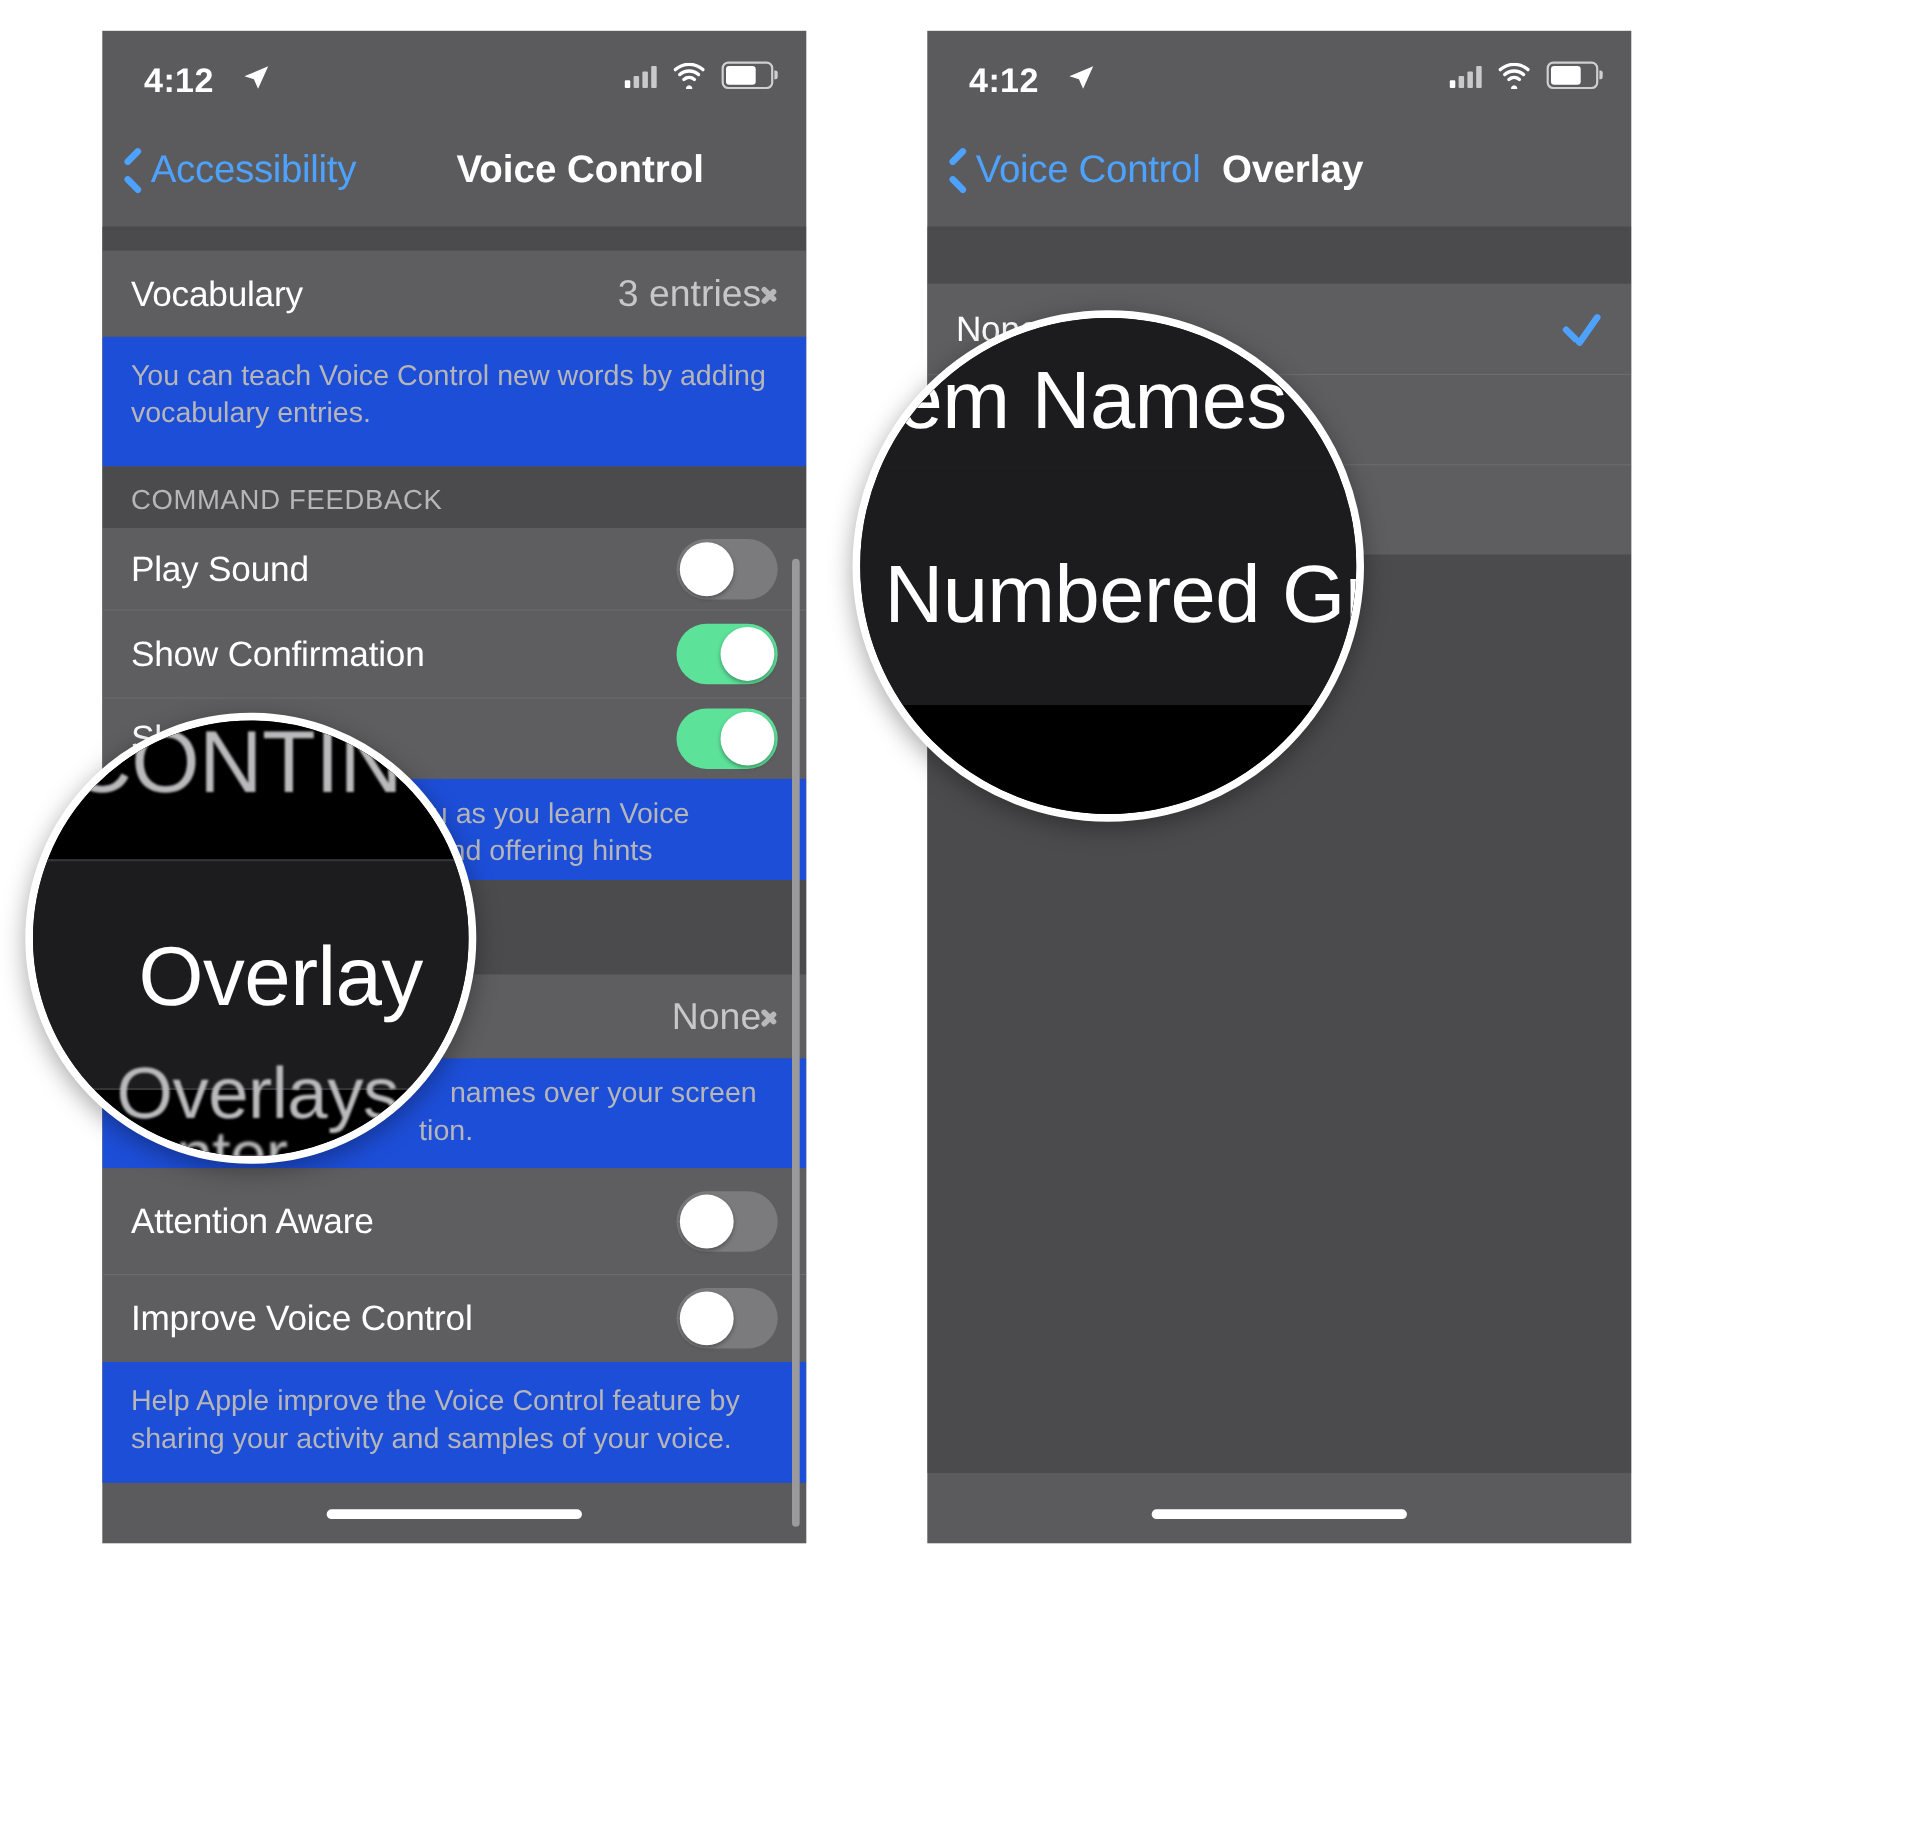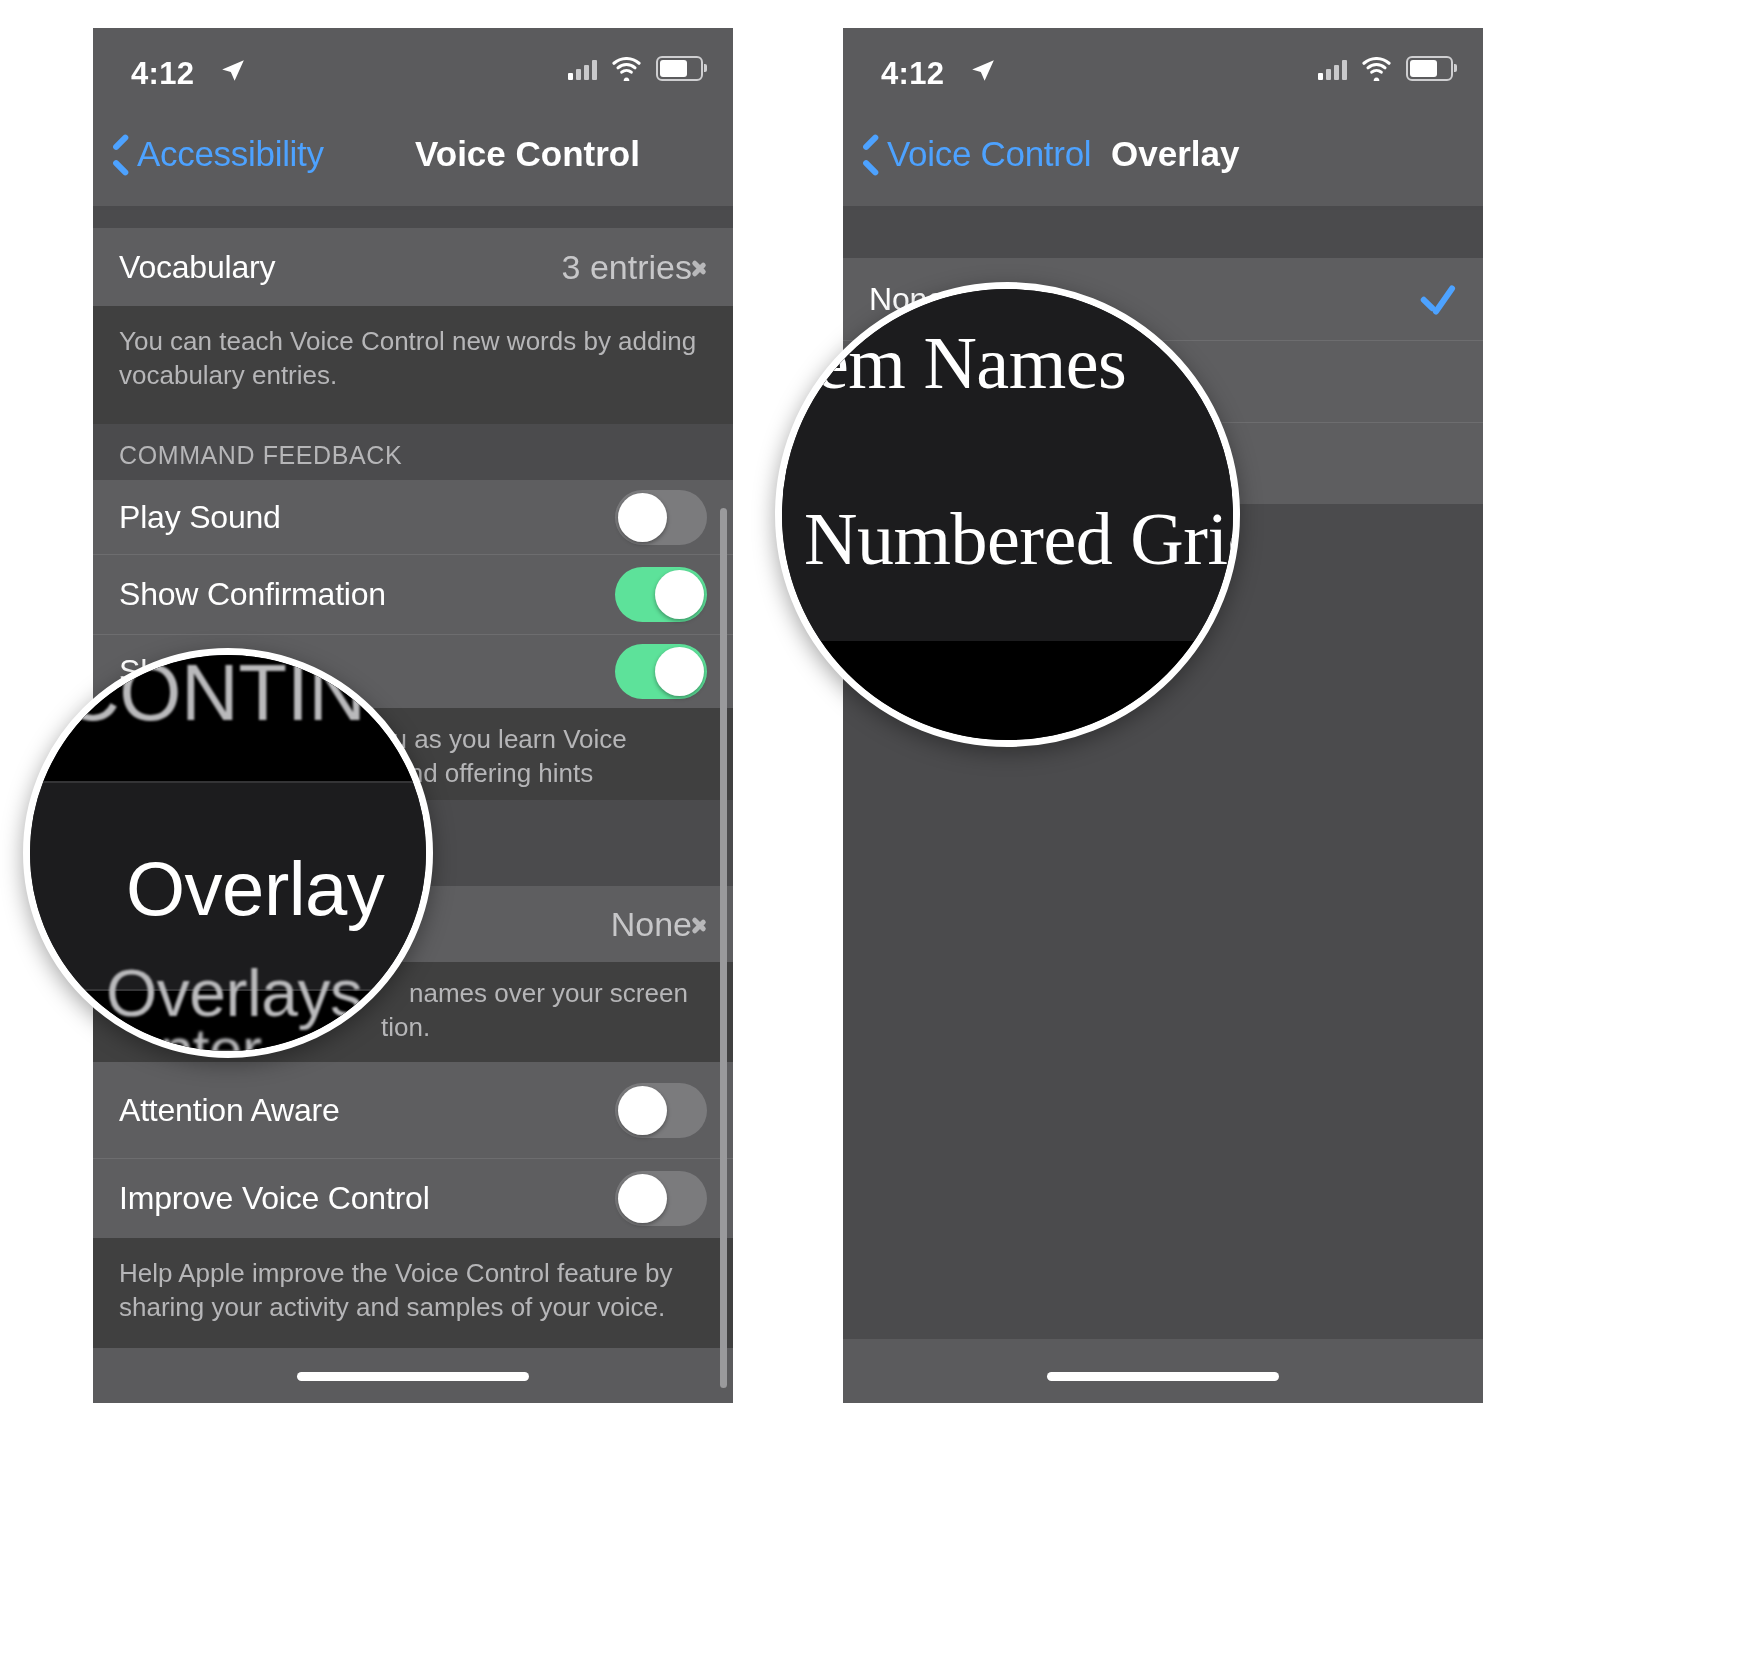--- a/index.html
+++ b/index.html
@@ -53,21 +53,21 @@
     padding:0 26px;box-sizing:border-box;
   }
   .row + .row{box-shadow:inset 0 1px 0 #6d6d6f;}
   .row .label{color:#ffffff;font-size:32px;flex:1;letter-spacing:-.2px;}
   .row .value{color:#c7c7c9;font-size:34px;}
   .disclosure{width:15px;height:26px;position:relative;flex:none;}
   .disclosure::before,.disclosure::after{content:"";position:absolute;left:1px;width:17px;height:5px;background:#b8b8ba;border-radius:3px;}
   .disclosure::before{top:5px;transform:rotate(45deg);transform-origin:left center;}
   .disclosure::after{top:19px;transform:rotate(-45deg);transform-origin:left center;}
 
-  .footnote{background:#404040;color:#b6b6b8;font-size:26px;line-height:1.32;
+  .footnote{background:#1d4ed8;color:#b6b6b8;font-size:26px;line-height:1.32;
     padding:18px 26px 22px 26px;box-sizing:border-box;}
   .grouphdr{background:#4b4b4d;color:#b6b6b8;font-size:25px;letter-spacing:.6px;
     padding:0 26px 10px 26px;box-sizing:border-box;display:flex;align-items:flex-end;}
 
   
   .toggle{width:92px;height:55px;border-radius:28px;position:relative;flex:none;}
   .toggle .knob{position:absolute;top:3px;width:49px;height:49px;border-radius:50%;background:#fff;
     box-shadow:0 2px 4px rgba(0,0,0,.35);}
   .toggle.on{background:#5de29a;}
   .toggle.on .knob{right:3px;}
@@ -271,21 +271,21 @@
     <div class="mag-hair" style="top:126px"></div>
     <div class="mag-text" style="left:96px;top:190px;font-size:76px;">Overlay</div>
     <div class="mag-hair" style="top:334px"></div>
 
     <div class="mag-black" style="top:336px;bottom:0"></div>
     <div class="mag-text dim" style="left:76px;top:300px;font-size:66px;filter:blur(1.1px);">Overlays d</div>
     <div class="mag-text dim" style="left:130px;top:360px;font-size:60px;filter:blur(1.4px);">nter</div>
   </div>
 </div>
 
-<div class="mag" id="mag-right" style="left:775px;top:282px;width:465px;height:465px;font-family:Liberation Serif, serif;">
+<div class="mag" id="mag-right" style="left:775px;top:282px;width:465px;height:465px;">
   <div class="mag-inner">
     <div class="mag-band" style="top:0;height:140px"></div>
     <div class="mag-text" style="left:34px;top:32px;font-size:74px;">em Names</div>
     <div class="mag-hair" style="top:186px"></div>
     <div class="mag-band" style="top:140px;height:212px"></div>
     <div class="mag-text" style="left:22px;top:208px;font-size:74px;">Numbered Grid</div>
     <div class="mag-black" style="top:352px;bottom:0"></div>
   </div>
 </div>
 

